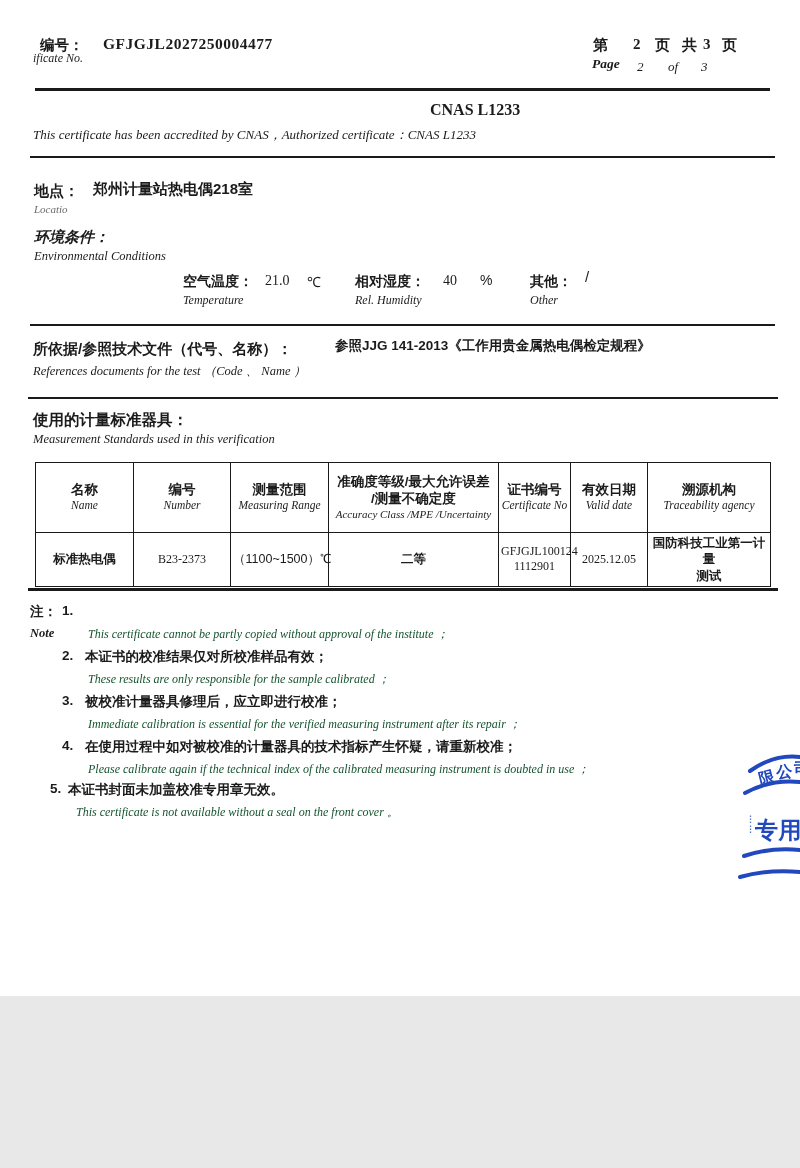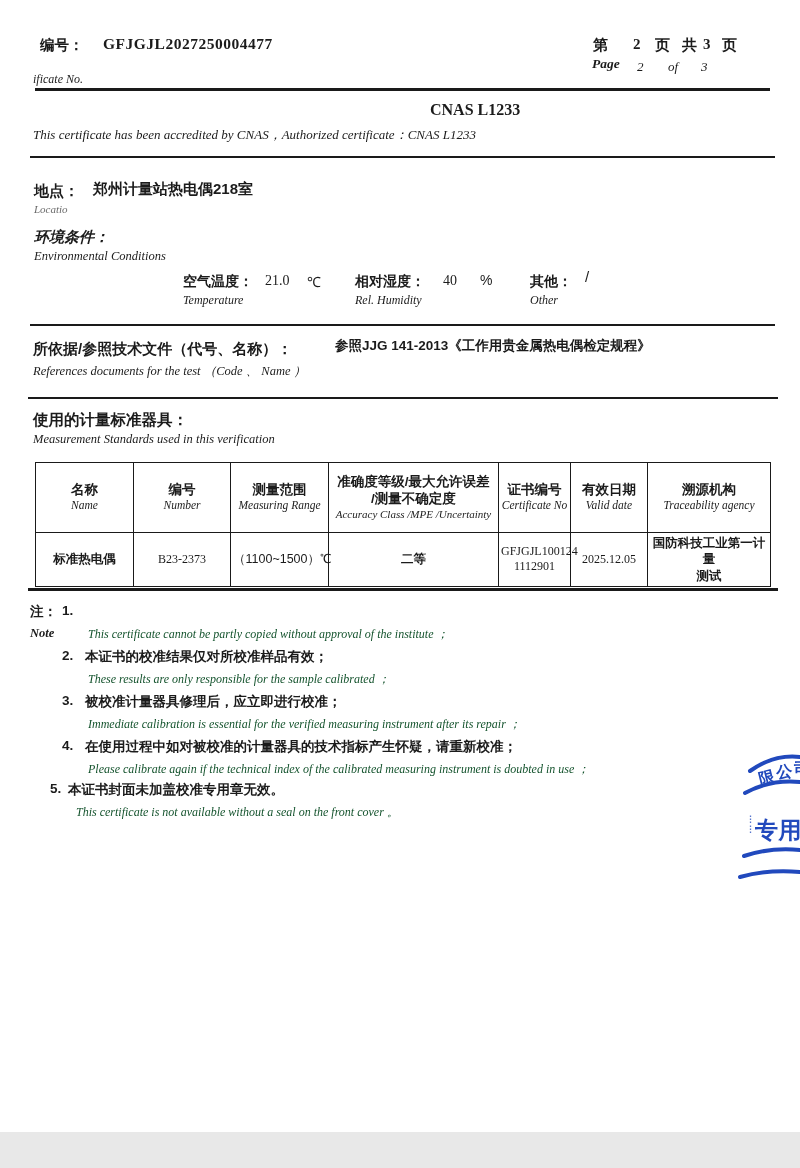--- a/index.html
+++ b/index.html
@@ -1,17 +1,17 @@
 <!DOCTYPE html>
 <html><head>
 <meta charset="utf-8">
 <style>
   html,body{margin:0;padding:0;background:#e8e8e8;}
   #page{
-    position:relative;width:800px;height:1132px;background:#ffffff;
+    position:relative;width:800px;height:996px;background:#ffffff;
     font-family:"Liberation Sans",sans-serif;color:#1b1b1b;overflow:hidden;
     margin:0 auto;
   }
   .abs{position:absolute;white-space:nowrap;}
   .cnb{font-family:"Liberation Sans",sans-serif;font-weight:bold;}
   .en{font-family:"Liberation Serif",serif;font-style:italic;}
   .code{font-family:Liberation Serif, serif;font-weight:bold;}
   .rule{position:absolute;background:#1a1a1a;}
   
   .stdtable{position:absolute;left:35px;top:462px;width:735px;border-collapse:collapse;table-layout:fixed;}
@@ -24,21 +24,21 @@
   .note-en{font-family:"Liberation Serif",serif;font-style:italic;font-size:12px;color:#14532d;}
   .stamp-svg{position:absolute;left:688px;top:733px;}
 </style>
 </head>
 <body>
 
 <div id="page">
 
   <span class="abs cnb" style="left:40px;top:36px;font-size:14.5px;">编号：</span>
   <span class="abs code" style="left:103px;top:35px;font-size:15.5px;letter-spacing:.5px;">GFJGJL2027250004477</span>
-  <span class="abs en" style="left:33px;top:72px;font-size:12px;">ificate No.</span>
+  <span class="abs en" style="left:33px;top:51px;font-size:12px;">ificate No.</span>
 
   <span class="abs cnb" style="left:593px;top:36px;font-size:15px;">第</span>
   <span class="abs code" style="left:633px;top:36px;font-size:15px;">2</span>
   <span class="abs cnb" style="left:655px;top:36px;font-size:15px;">页</span>
   <span class="abs cnb" style="left:682px;top:36px;font-size:15px;">共</span>
   <span class="abs code" style="left:703px;top:36px;font-size:15px;">3</span>
   <span class="abs cnb" style="left:722px;top:36px;font-size:15px;">页</span>
 
   <span class="abs en" style="left:592px;top:56px;font-size:13.5px;font-weight:bold;">Page</span>
   <span class="abs en" style="left:637px;top:59px;font-size:13px;">2</span>

